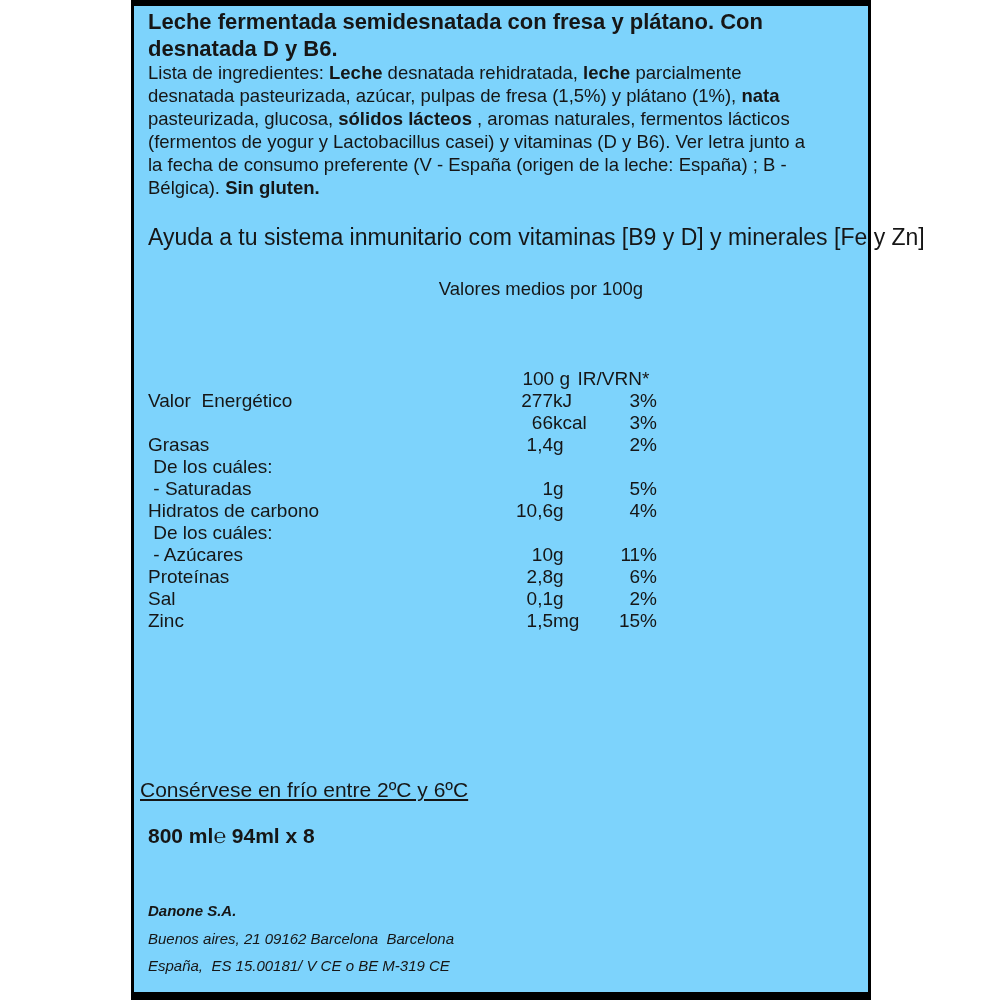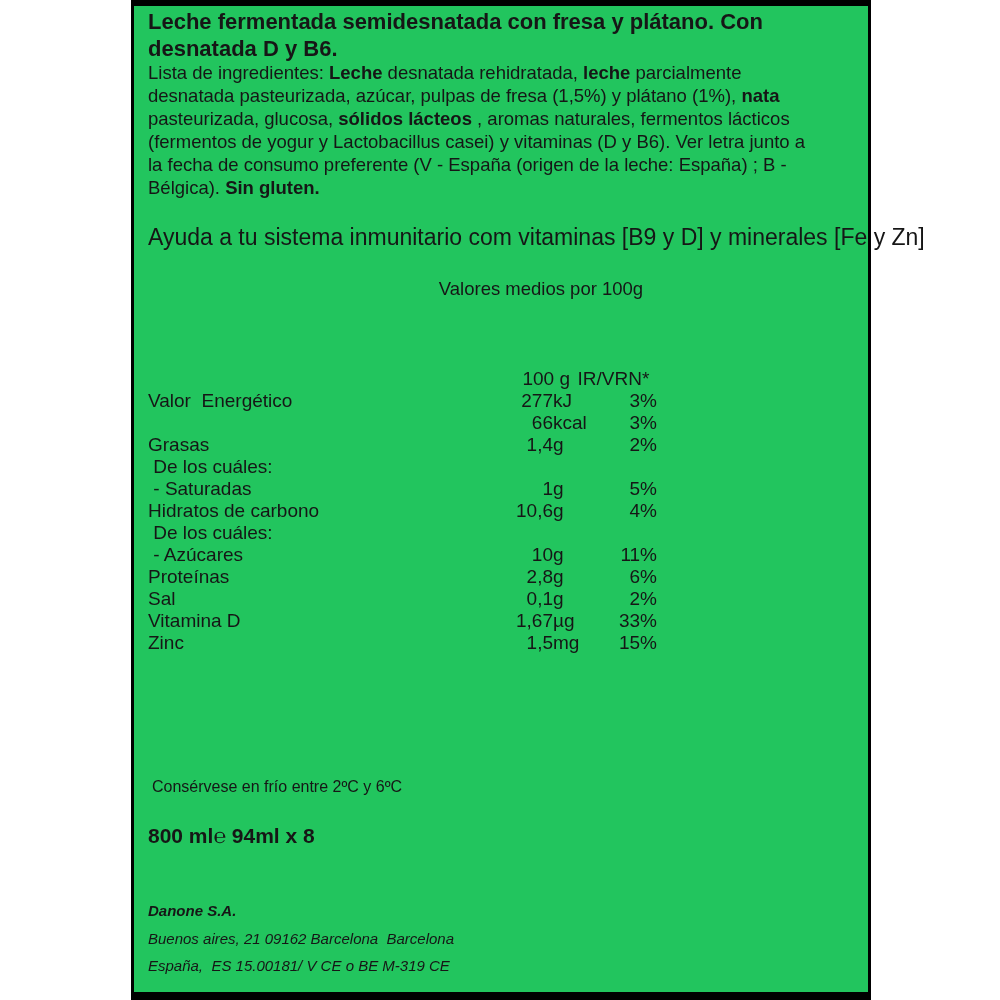--- a/index.html
+++ b/index.html
@@ -3,21 +3,21 @@
 <meta charset="utf-8">
 <style>
   html,body{margin:0;padding:0;}
   body{
     width:1000px;height:1000px;background:#ffffff;position:relative;
     font-family:"Liberation Sans",sans-serif;color:#161616;
     -webkit-font-smoothing:antialiased;
   }
   .label-box{
     position:absolute;left:131px;top:0;width:740px;height:1000px;
-    box-sizing:border-box;background:#22c55e;
+    box-sizing:border-box;background:#7dd3fc;
     border-style:solid;border-color:#000;
     border-top-width:6px;border-bottom-width:8px;border-left-width:3px;border-right-width:3px;
   }
   .abs{position:absolute;}
   .b{font-weight:bold;}
 
   .title{top:2px;left:14px;font-weight:bold;font-size:22px;line-height:27px;}
   .title .line{white-space:pre;}
 
   .ingredients{top:55px;left:14px;font-size:18.5px;line-height:23px;}
@@ -30,21 +30,21 @@
   .nutrition{top:362px;left:14px;width:520px;font-size:19px;}
   .t-header{display:flex;line-height:22px;}
   .h-amount{display:inline-block;width:422px;text-align:right;white-space:pre;}
   .h-ir{display:inline-block;width:87px;text-align:center;white-space:pre;}
   .trow{display:flex;line-height:22px;}
   .c-label{display:inline-block;width:300px;white-space:pre;}
   .c-num{display:inline-block;width:105px;text-align:right;white-space:pre;}
   .c-unit{display:inline-block;width:62px;text-align:left;white-space:pre;}
   .c-pct{display:inline-block;width:42px;text-align:right;white-space:pre;}
 
-  .storage{top:772px;left:18px;font-size:16px;white-space:pre;}
+  .storage{top:772px;left:6px;font-size:21px;white-space:pre;text-decoration:underline;}
   .net{top:818px;left:14px;font-size:21px;font-weight:bold;white-space:pre;}
 
   .mfr{top:891px;left:14px;font-size:15px;line-height:27.5px;font-style:italic;}
   .mfr .line{white-space:pre;}
   .mfr-name{font-weight:bold;}
 </style>
 </head>
 <body>
 
 <div class="label-box">
@@ -127,26 +127,20 @@
           <span class="c-unit">g</span>
           <span class="c-pct">6%</span>
         </div>
         <div class="trow">
           <span class="c-label">Sal</span>
           <span class="c-num">0,1</span>
           <span class="c-unit">g</span>
           <span class="c-pct">2%</span>
         </div>
         <div class="trow">
-          <span class="c-label">Vitamina D</span>
-          <span class="c-num">1,67</span>
-          <span class="c-unit">µg</span>
-          <span class="c-pct">33%</span>
-        </div>
-        <div class="trow">
           <span class="c-label">Zinc</span>
           <span class="c-num">1,5</span>
           <span class="c-unit">mg</span>
           <span class="c-pct">15%</span>
         </div>
       </div>
   </div>
 
   <div class="abs storage">Consérvese en frío entre 2ºC y 6ºC</div>
 

